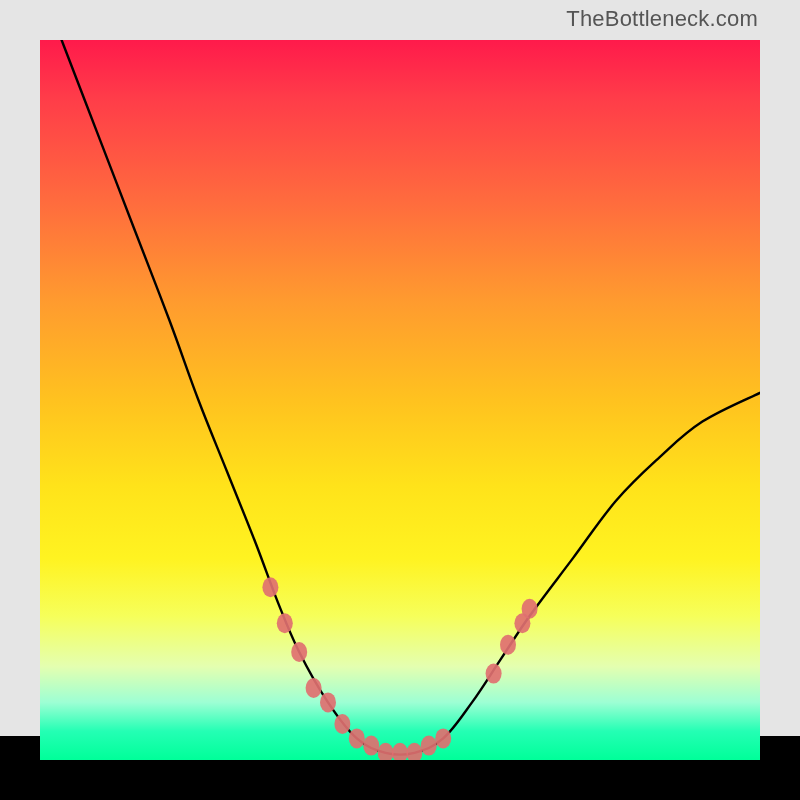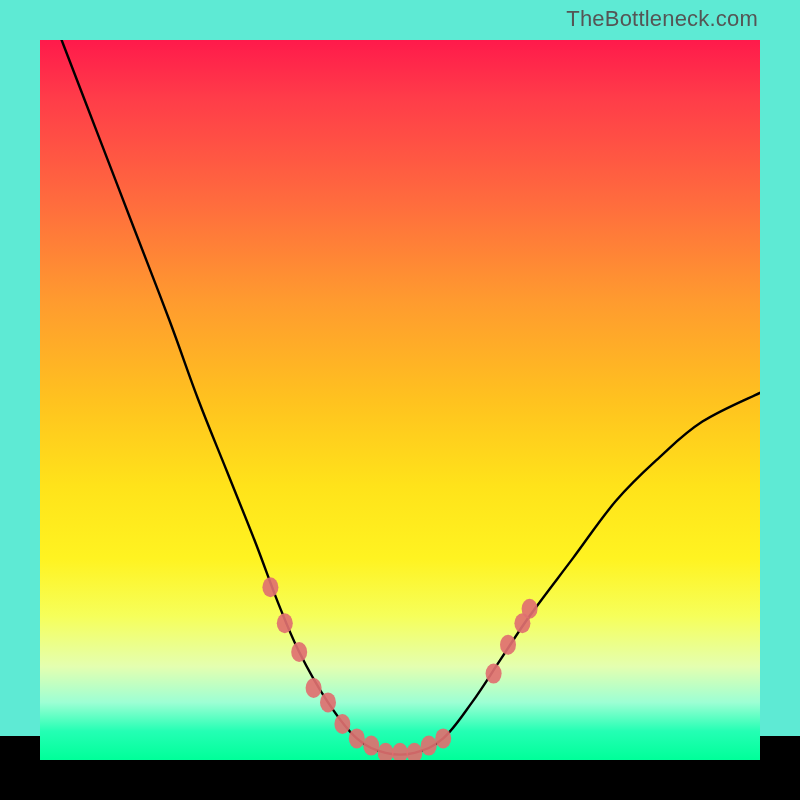--- a/index.html
+++ b/index.html
@@ -8,21 +8,21 @@
     width: 800px;
     height: 800px;
     background: #000;
     overflow: hidden;
     font-family: Arial, Helvetica, sans-serif;
   }
   .outer {
     position: relative;
     width: 800px;
     height: 736px;
-    background: #5eead4;
+    background: #e5e5e5;
   }
   .plot {
     position: absolute;
     left: 40px;
     top: 40px;
     width: 720px;
     height: 720px;
     background: linear-gradient(to bottom,
       #ff1a4b 0%,
       #ff3c49 8%,

